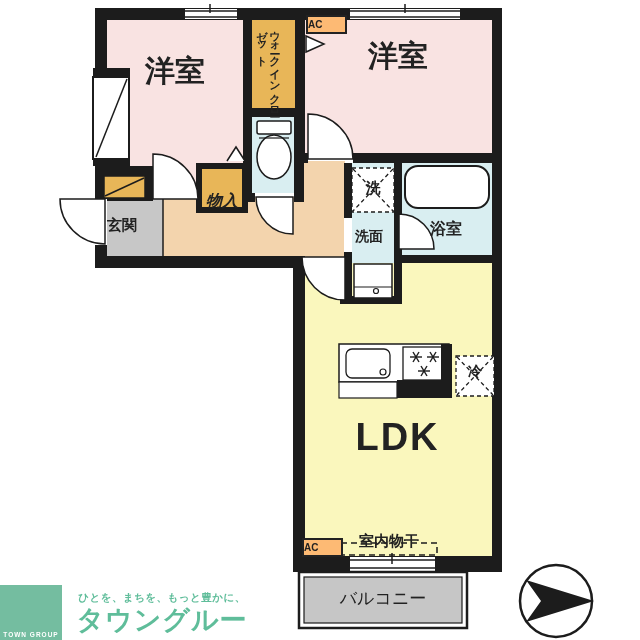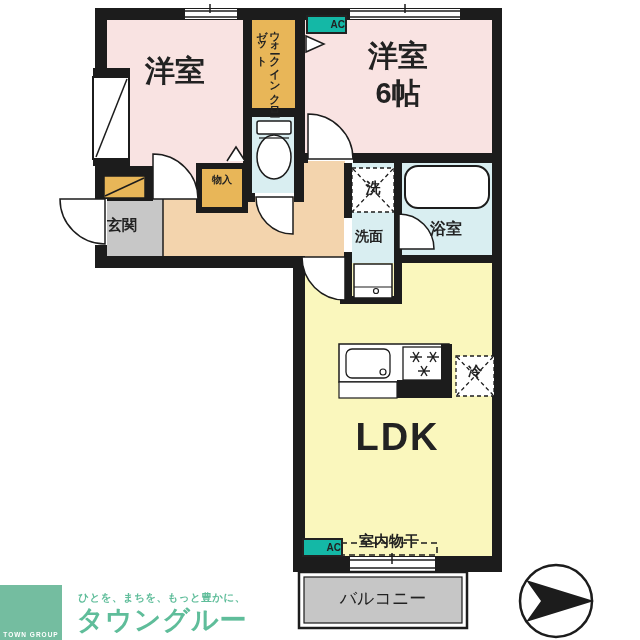--- a/index.html
+++ b/index.html
@@ -6,22 +6,22 @@
   #stage{
     position:relative;width:640px;height:640px;background:#ffffff;overflow:hidden;
     font-family:"Liberation Sans","DejaVu Sans",sans-serif;
   }
   #plan-svg{position:absolute;left:0;top:0;}
   .lbl{
     position:absolute;color:#222;font-weight:bold;text-align:center;line-height:1.05;
     white-space:nowrap;
   }
   .ac-box{
-    position:absolute;width:37px;height:15px;border:2px solid #222;background:#14b8a6;
-    color:#222;font-weight:bold;font-size:10px;line-height:15px;text-align:right;
+    position:absolute;width:37px;height:15px;border:2px solid #222;background:#fdba74;
+    color:#222;font-weight:bold;font-size:10px;line-height:15px;text-align:left;
   }
   .vtext{
     position:absolute;writing-mode:vertical-rl;text-orientation:upright;
     color:#222;font-weight:bold;font-size:11px;line-height:13px;letter-spacing:0px;
   }
   #logo-square{
     position:absolute;left:0;top:585px;width:62px;height:55px;background:#74bda0;
   }
   #logo-square .town{
     position:absolute;left:0;bottom:2px;width:100%;text-align:center;
@@ -181,28 +181,27 @@
       <circle cx="26" cy="616" r="6"></circle>
       <circle cx="37" cy="616" r="6"></circle>
       <rect x="29" y="614" width="4" height="12"></rect>
       <rect x="22" y="625" width="18" height="2"></rect>
     </g>
   </svg>
 
   <div class="lbl" style="left:105px;top:55px;width:140px;font-size:30px;">洋室</div>
 
   <div class="lbl" style="left:318px;top:40px;width:160px;font-size:30px;">洋室</div>
-  <div class="lbl" style="left:318px;top:78px;width:160px;font-size:29px;">6帖</div>
 
   <div class="vtext" style="left:255px;top:23px;height:88px;">ウォークインクローゼット</div>
 
   <div class="ac-box" style="left:306px;top:15px;">AC</div>
   <div class="ac-box" style="left:302px;top:538px;">AC</div>
 
-  <div class="lbl" style="left:200px;top:175px;width:44px;font-size:10px;">物入</div>
+  <div class="lbl" style="left:200px;top:193px;width:44px;font-size:16px;font-style:italic;">物入</div>
   <div class="lbl" style="left:92px;top:217px;width:60px;font-size:15px;">玄関</div>
   <div class="lbl" style="left:352px;top:180px;width:42px;font-size:15px;">洗</div>
   <div class="lbl" style="left:342px;top:229px;width:54px;font-size:14px;">洗面</div>
   <div class="lbl" style="left:408px;top:221px;width:76px;font-size:16px;font-family:Liberation Serif, serif;">浴室</div>
 
   <div class="lbl" style="left:320px;top:418px;width:155px;font-size:38px;letter-spacing:2px;text-align:center;">LDK</div>
 
   <div class="lbl" style="left:456px;top:364px;width:38px;font-size:14px;">冷</div>
   <div class="lbl" style="left:328px;top:522px;width:122px;font-size:15px;margin-top:11px;">室内物干</div>
   <div class="lbl" style="left:305px;top:590px;width:156px;font-size:17px;font-weight:normal;">バルコニー</div>

